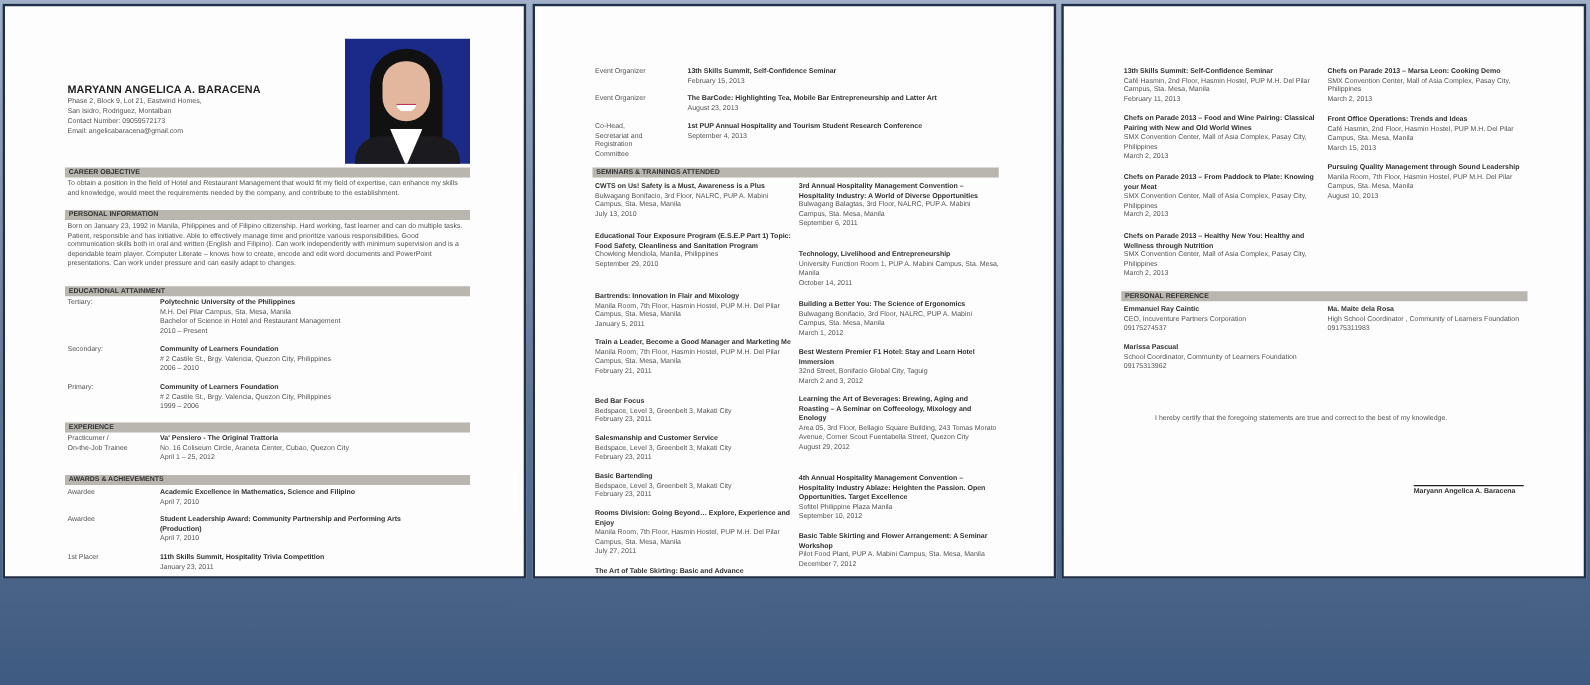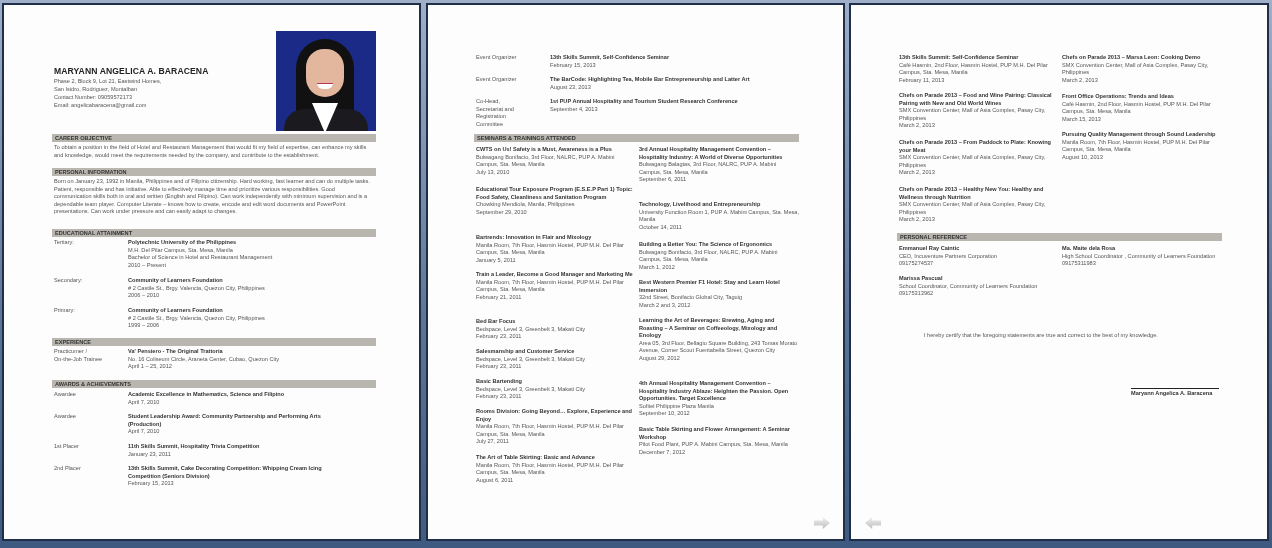--- a/index.html
+++ b/index.html
@@ -3,21 +3,21 @@
 <meta charset="utf-8">
 <style>
   html, body { margin:0; padding:0; }
   body {
     width:1272px; height:548px; overflow:hidden;
     background: linear-gradient(180deg,#9fb0c8 0%,#5b7396 60%,#3f5a80 100%);
     font-family: "Liberation Sans", sans-serif;
     position:relative;
   }
   .page {
-    position:absolute; top:3px; height:538px;
+    position:absolute; top:3px; height:460px;
     background:#fdfdfd;
     border:2px solid #1f2f4a;
     box-sizing:border-box;
     overflow:hidden;
     color:#444;
   }
   #page1 { left:2px; width:419px; }
   #page2 { left:426px; width:419px; }
   #page3 { left:849px; width:420px; }
 

